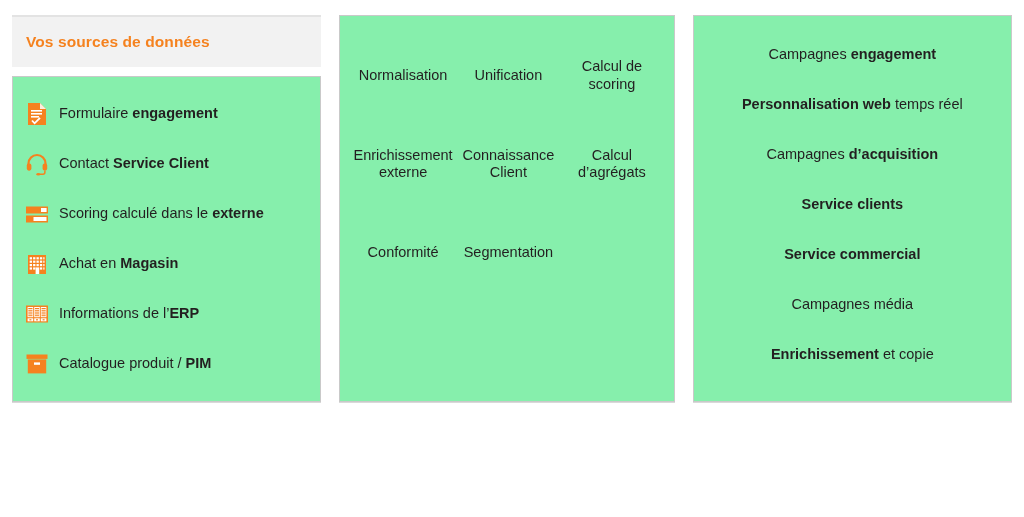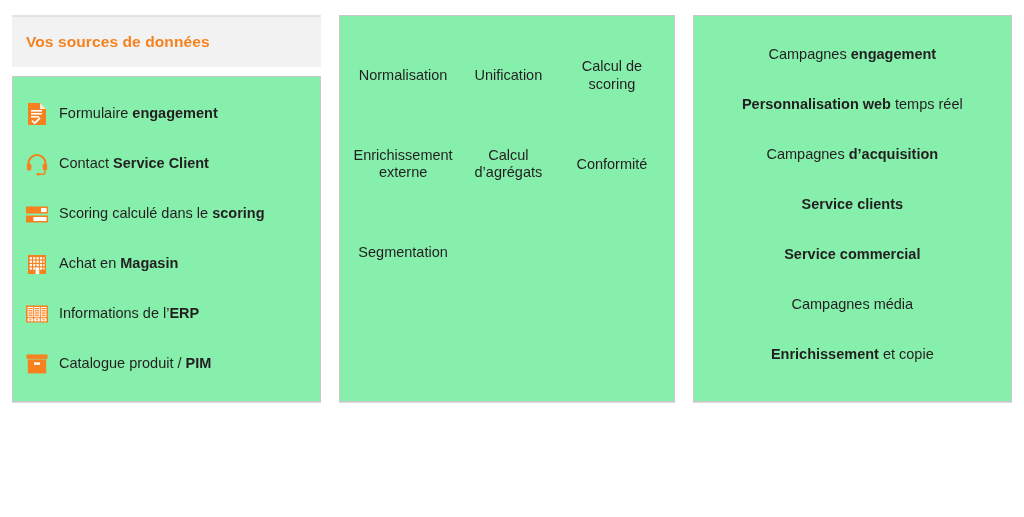--- a/index.html
+++ b/index.html
@@ -175,21 +175,21 @@
 
         <div class="source-item">
           <span class="source-icon">
             <svg width="24" height="24" viewBox="0 0 24 24">
               <rect x="1" y="4.5" width="22" height="7" fill="#f5821f"></rect>
               <rect x="16" y="6" width="5.6" height="4" fill="#ffffff"></rect>
               <rect x="1" y="13.5" width="22" height="7" fill="#f5821f"></rect>
               <rect x="8.5" y="15" width="13" height="4" fill="#ffffff"></rect>
             </svg>
           </span>
-          <span class="source-label"><span>Scoring calculé dans le </span><b>scoring</b><span></span></span>
+          <span class="source-label"><span>Scoring calculé dans le </span><b>externe</b><span></span></span>
         </div>
 
         <div class="source-item">
           <span class="source-icon">
             <svg width="24" height="24" viewBox="0 0 24 24">
               <path d="M3 3 h7 v19 H3 Z M13 3 h8 v19 h-8 Z" fill="#f5821f"></path>
               <rect x="3" y="3" width="18" height="19" fill="#f5821f"></rect>
               <g fill="#ffffff">
                 <rect x="4.7" y="5.2" width="2.3" height="2.2"></rect>
                   <rect x="8.1" y="5.2" width="2.3" height="2.2"></rect>
@@ -271,20 +271,21 @@
     </div>
   </div>
 
   <div class="column col-2">
     <div class="col-body">
       <div class="process-grid">
         <div class="process-cell">Normalisation</div>
         <div class="process-cell">Unification</div>
         <div class="process-cell">Calcul de scoring</div>
         <div class="process-cell">Enrichissement externe</div>
+        <div class="process-cell">Connaissance Client</div>
         <div class="process-cell">Calcul d’agrégats</div>
         <div class="process-cell">Conformité</div>
         <div class="process-cell">Segmentation</div>
       </div>
     </div>
   </div>
 
   <div class="column col-3">
     <div class="col-body">
       <div class="activation-list">

